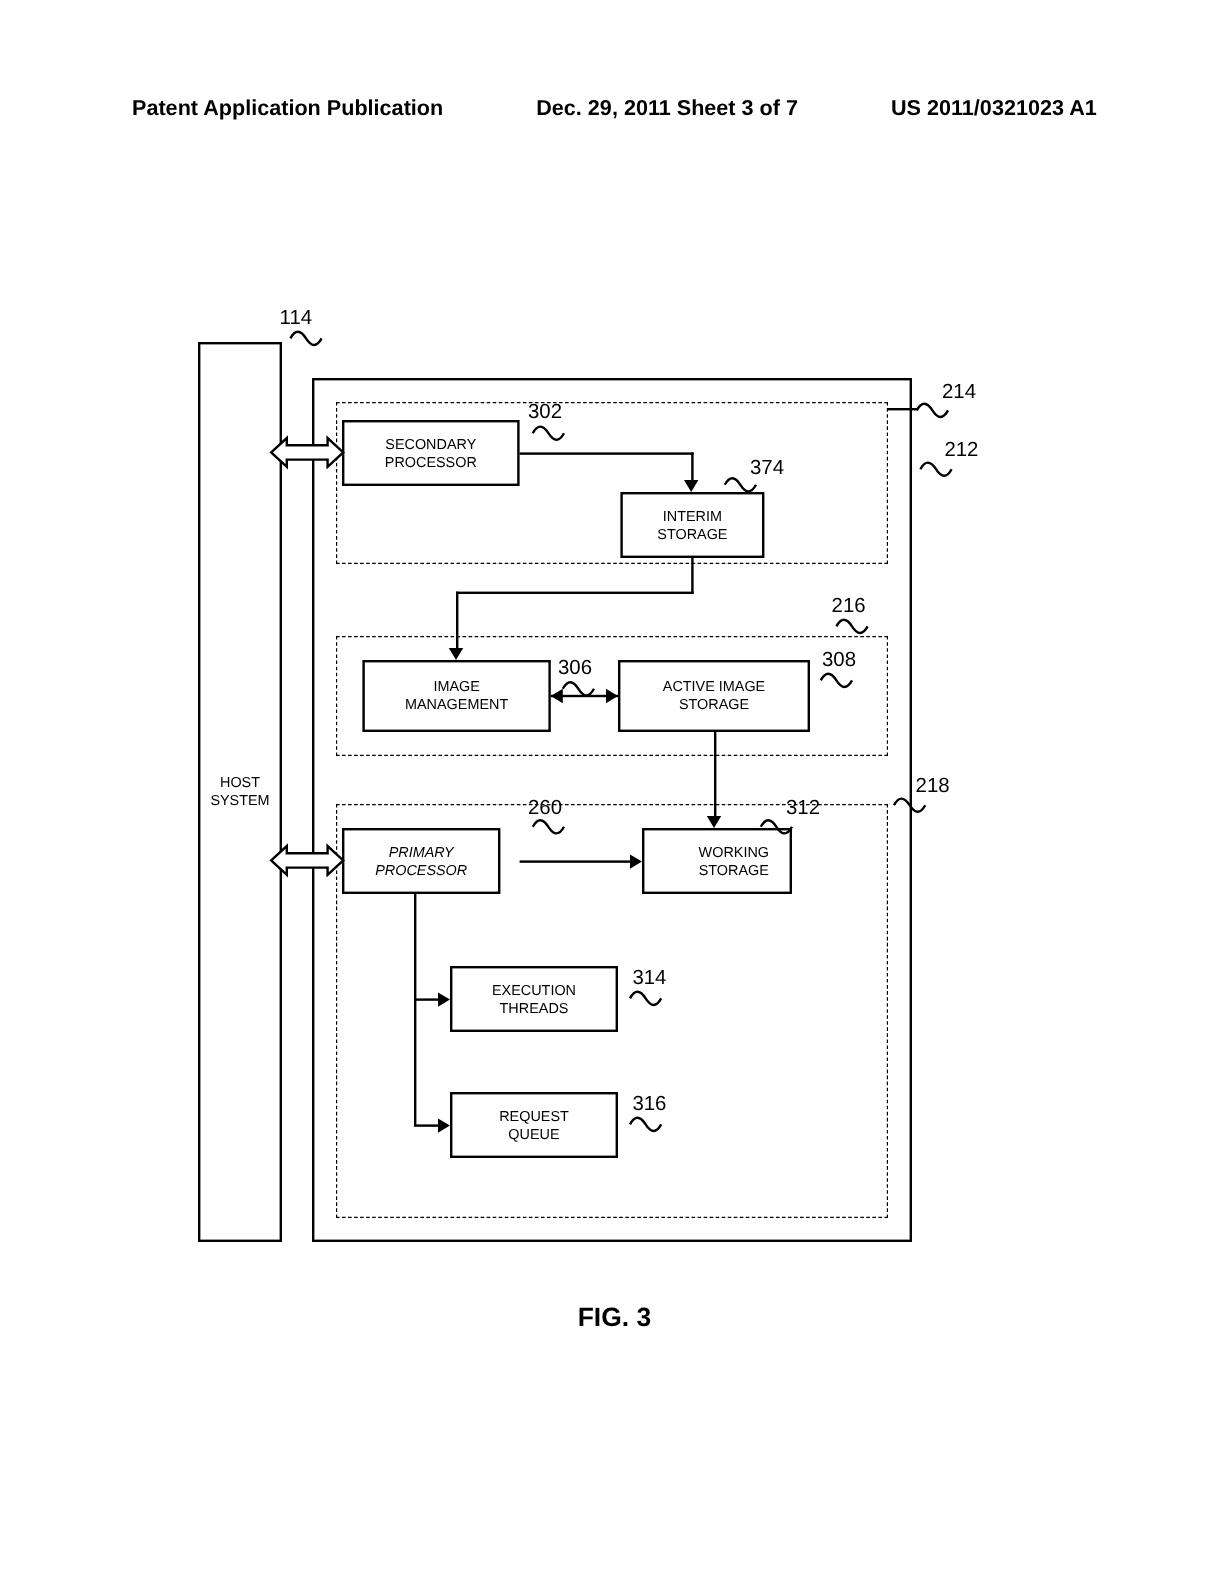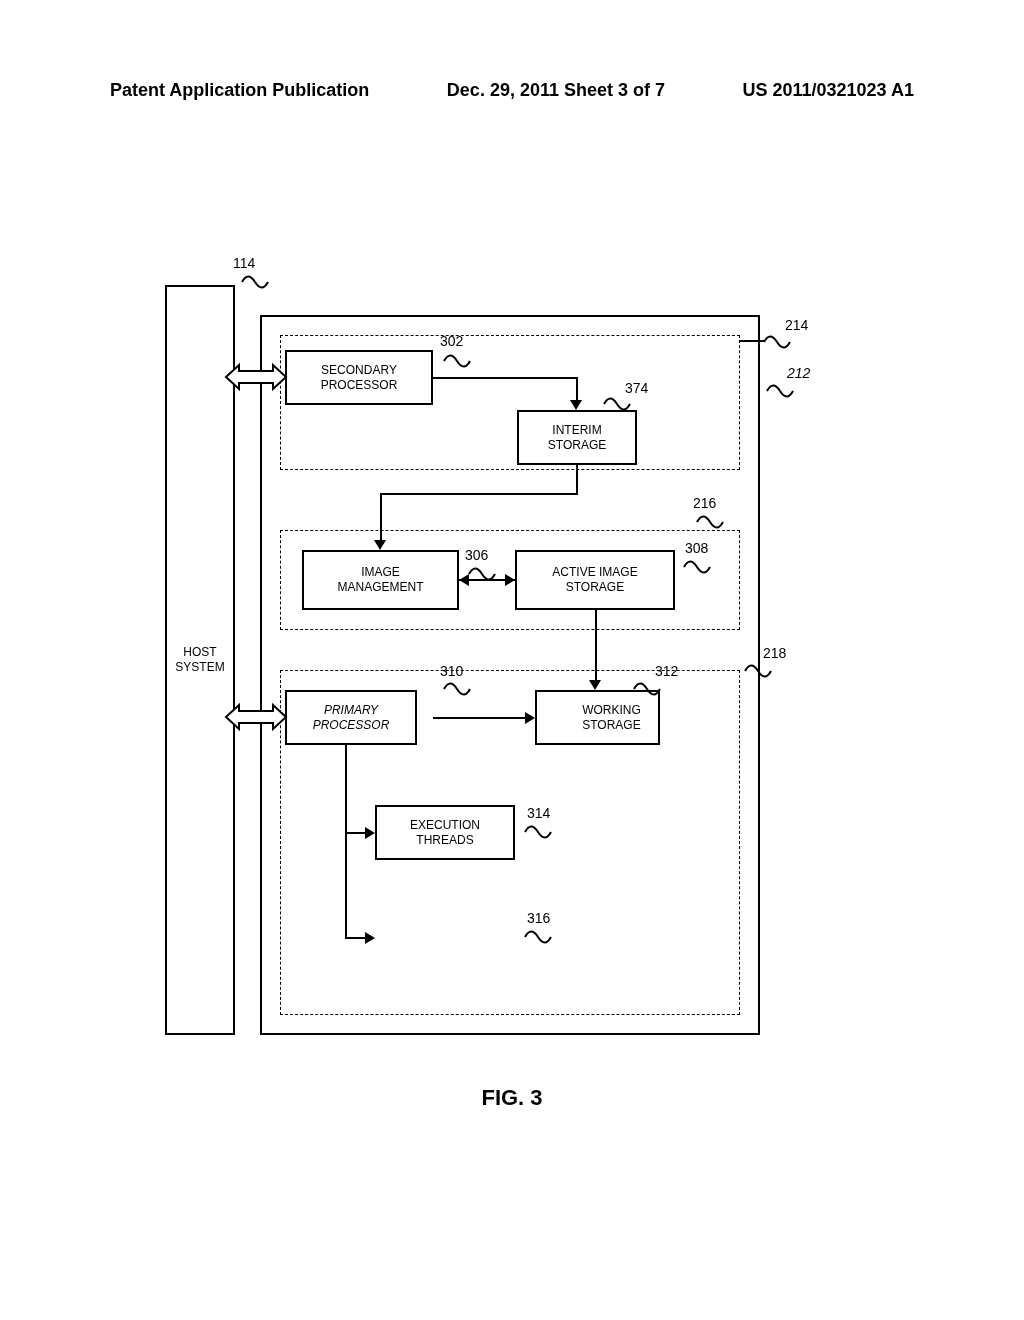--- a/index.html
+++ b/index.html
@@ -46,21 +46,21 @@
     line-height: 1.25;
   }
 
   .dashed {
     position: absolute;
     border: 1.5px dashed #000;
   }
 
   .ref {
     position: absolute;
-    font-size: 14px;
+    font-size: 17px;
   }
 
   .squig {
     position: absolute;
     width: 30px;
     height: 18px;
   }
   .squig svg { width: 100%; height: 100%; }
 
   .figcap {
@@ -150,31 +150,35 @@
   <div class="box" style="left:370px; top:405px; width:125px; height:55px;padding-left:28px;">
     <span style="white-space:pre-line;">WORKING
 STORAGE</span>
   </div>
 
   <div class="box" style="left:210px; top:520px; width:140px; height:55px;">
     <span style="white-space:pre-line;">EXECUTION
 THREADS</span>
   </div>
 
+  <div class="box" style="left:210px; top:625px; width:140px; height:55px;">
+    <span style="white-space:pre-line;">REQUEST
+QUEUE</span>
+  </div>
 
   <div class="ref" style="left:68px; top:-30px;">114</div>
-  <div class="ref" style="left:622px; top:80px;font-style:italic;">212</div>
+  <div class="ref" style="left:622px; top:80px;">212</div>
   <div class="ref" style="left:620px; top:32px;">214</div>
   <div class="ref" style="left:528px; top:210px;">216</div>
   <div class="ref" style="left:598px; top:360px;">218</div>
   <div class="ref" style="left:275px; top:48px;">302</div>
   <div class="ref" style="left:460px; top:95px;">374</div>
   <div class="ref" style="left:300px; top:262px;">306</div>
   <div class="ref" style="left:520px; top:255px;">308</div>
-  <div class="ref" style="left:275px; top:378px;">310</div>
+  <div class="ref" style="left:275px; top:378px;">260</div>
   <div class="ref" style="left:490px; top:378px;">312</div>
   <div class="ref" style="left:362px; top:520px;">314</div>
   <div class="ref" style="left:362px; top:625px;">316</div>
 
   <div class="squig" style="left:75px; top:-12px;">
     <svg viewBox="0 0 30 18">
         <path d="M2 9 Q8 -2 15 9 Q22 20 28 9" stroke="#000" stroke-width="2" fill="none"></path>
       </svg>
   </div>
   <div class="squig" style="left:597px; top:48px;">

